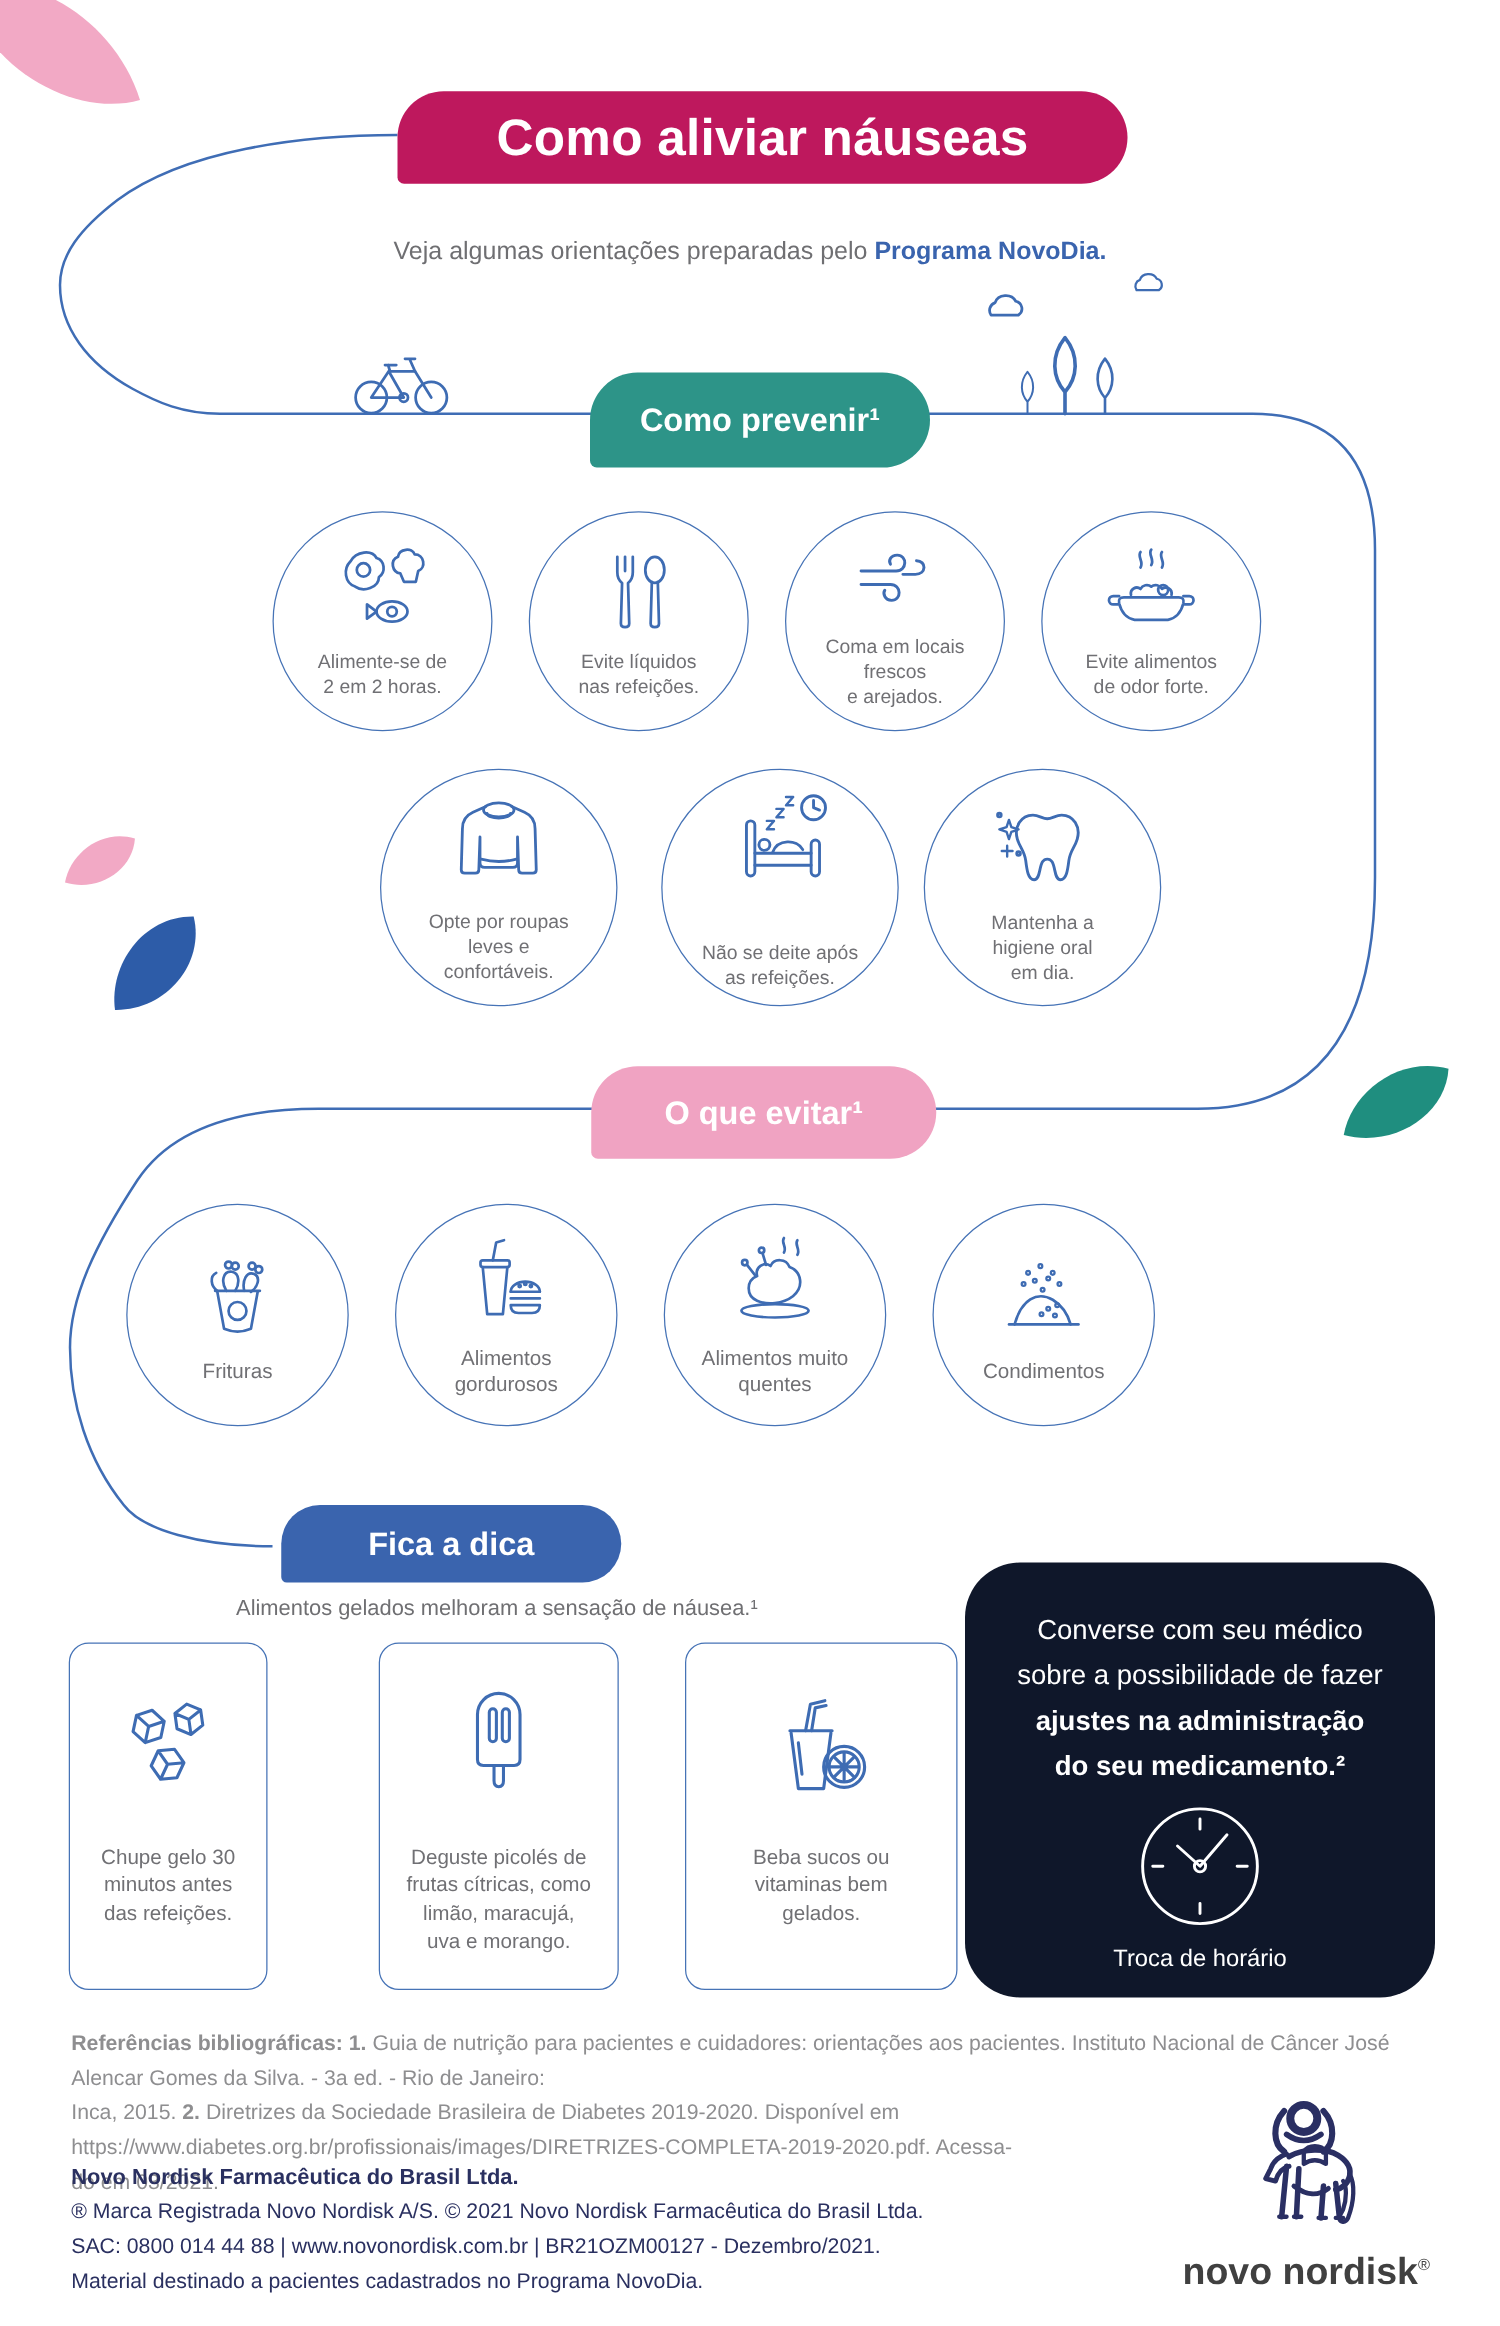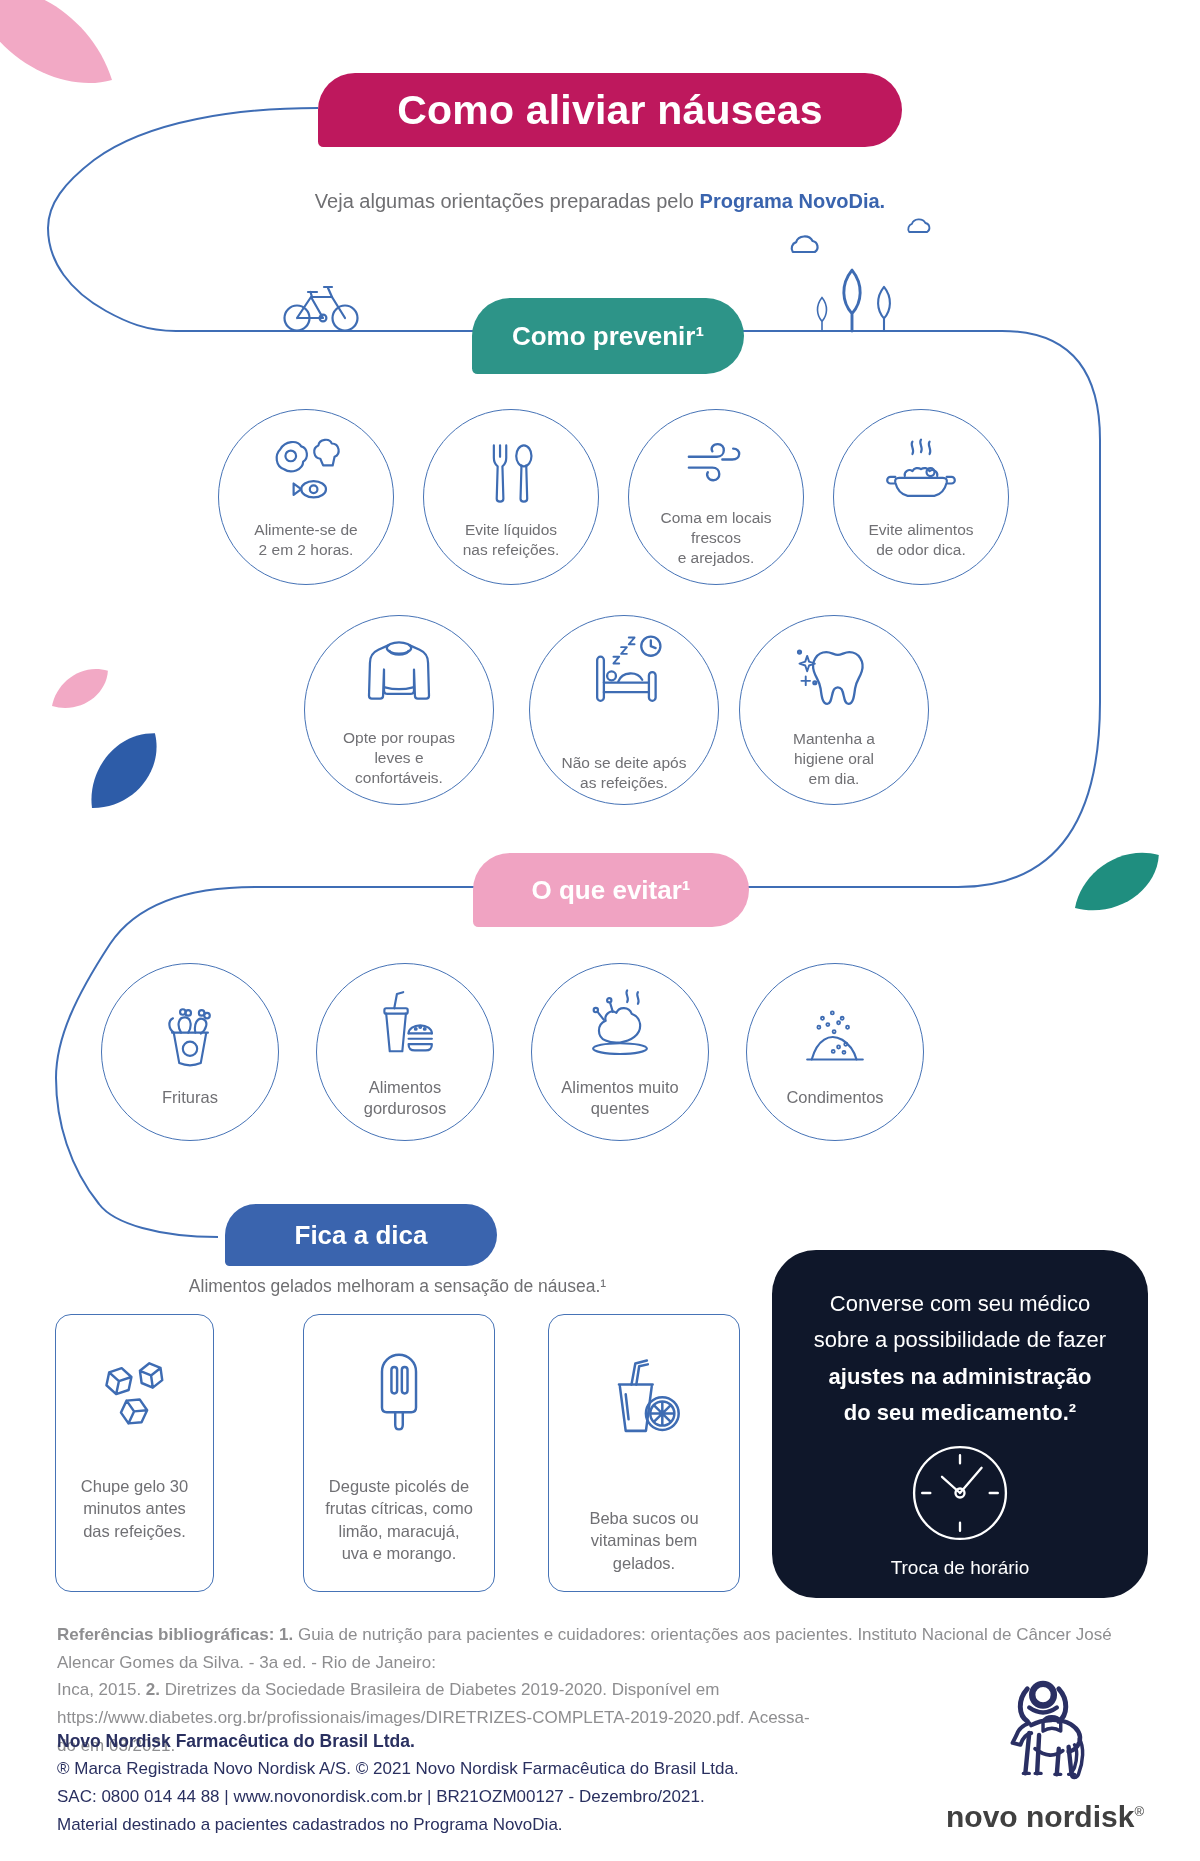--- a/index.html
+++ b/index.html
@@ -132,21 +132,21 @@
 
   <div class="circle" style="left:833px;top:409px;width:176px;height:176px;">
     <svg width="80" height="80" viewBox="0 0 84 84" fill="none" stroke="#3E6CB3" stroke-width="2.3" stroke-linecap="round" stroke-linejoin="round">
       <path d="M33,8 c-3,4 3,8 0,13 M42,6 c-3,4 3,8 0,13 M51,8 c-3,4 3,8 0,13"></path>
       <path d="M25,44 a5,5 0 0 1 8,-5 a6,6 0 0 1 9,-2 a6,6 0 0 1 9,2 a5,5 0 0 1 8,5"></path>
       <circle cx="52" cy="40" r="4.2"></circle>
       <path d="M19,46 H65 Q70,46 69,51 Q66,63 56,65 H28 Q18,63 15,51 Q14,46 19,46 Z"></path>
       <path d="M14,52 h-4 a3.5,3.5 0 0 1 0,-7 h5 M70,52 h4 a3.5,3.5 0 0 0 0,-7 h-5"></path>
     </svg>
     <div class="circle-label">Evite alimentos
-de odor dica.</div>
+de odor forte.</div>
   </div>
 
   <div class="circle" style="left:304px;top:615px;width:190px;height:190px;">
     <svg width="90" height="90" viewBox="0 0 96 96" fill="none" stroke="#3E6CB3" stroke-width="2.4" stroke-linecap="round" stroke-linejoin="round">
       <ellipse cx="48" cy="17" rx="13" ry="6"></ellipse>
       <path d="M38,20 a10,4 0 0 0 20,0"></path>
       <path d="M37,14 L26,19 Q17,23 17,33 L16,68 Q16,71 19,71 H28 Q31,71 31,68 L32,40 L32,62 Q32,66 36,66 H60 Q64,66 64,62 L64,40 L65,68 Q65,71 68,71 H77 Q80,71 80,68 L79,33 Q79,23 70,19 L59,14"></path>
       <path d="M33,59 Q48,63 63,59"></path>
     </svg>
     <div class="circle-label">Opte por roupas
@@ -289,21 +289,21 @@
         <path d="M58,26 v22 a3,3 0 0 0 6,0 v-22 a3,3 0 0 0 -6,0 Z"></path>
         <path d="M51,71 V84 q0,5 4,5 q4,0 4,-5 V71"></path>
       </svg>
     </div>
     <div class="card-label">Deguste picolés de
 frutas cítricas, como
 limão, maracujá,
 uva e morango.</div>
   </div>
 
-  <div class="card" style="left:548px;top:1314px;width:192px;height:278px;gap:32px;">
+  <div class="card" style="left:548px;top:1314px;width:218px;height:278px;">
     <div class="icon-slot">
       <svg width="106" height="106" viewBox="0 0 110 110" fill="none" stroke="#3E6CB3" stroke-width="2.6" stroke-linecap="round" stroke-linejoin="round">
         <path d="M42,38 L46,16 L58,13"></path>
         <path d="M47,38 L50,19 L59,17"></path>
         <path d="M29,38 H64 M30,40 L36,86 H57 L63,40"></path>
         <path d="M36,48 l3,26"></path>
         <circle cx="74" cy="68" r="17"></circle>
         <circle cx="74" cy="68" r="12.5"></circle>
         <path d="M74,56.5 V79.5 M62.5,68 H85.5 M66,60 L82,76 M82,60 L66,76"></path>
       </svg>

